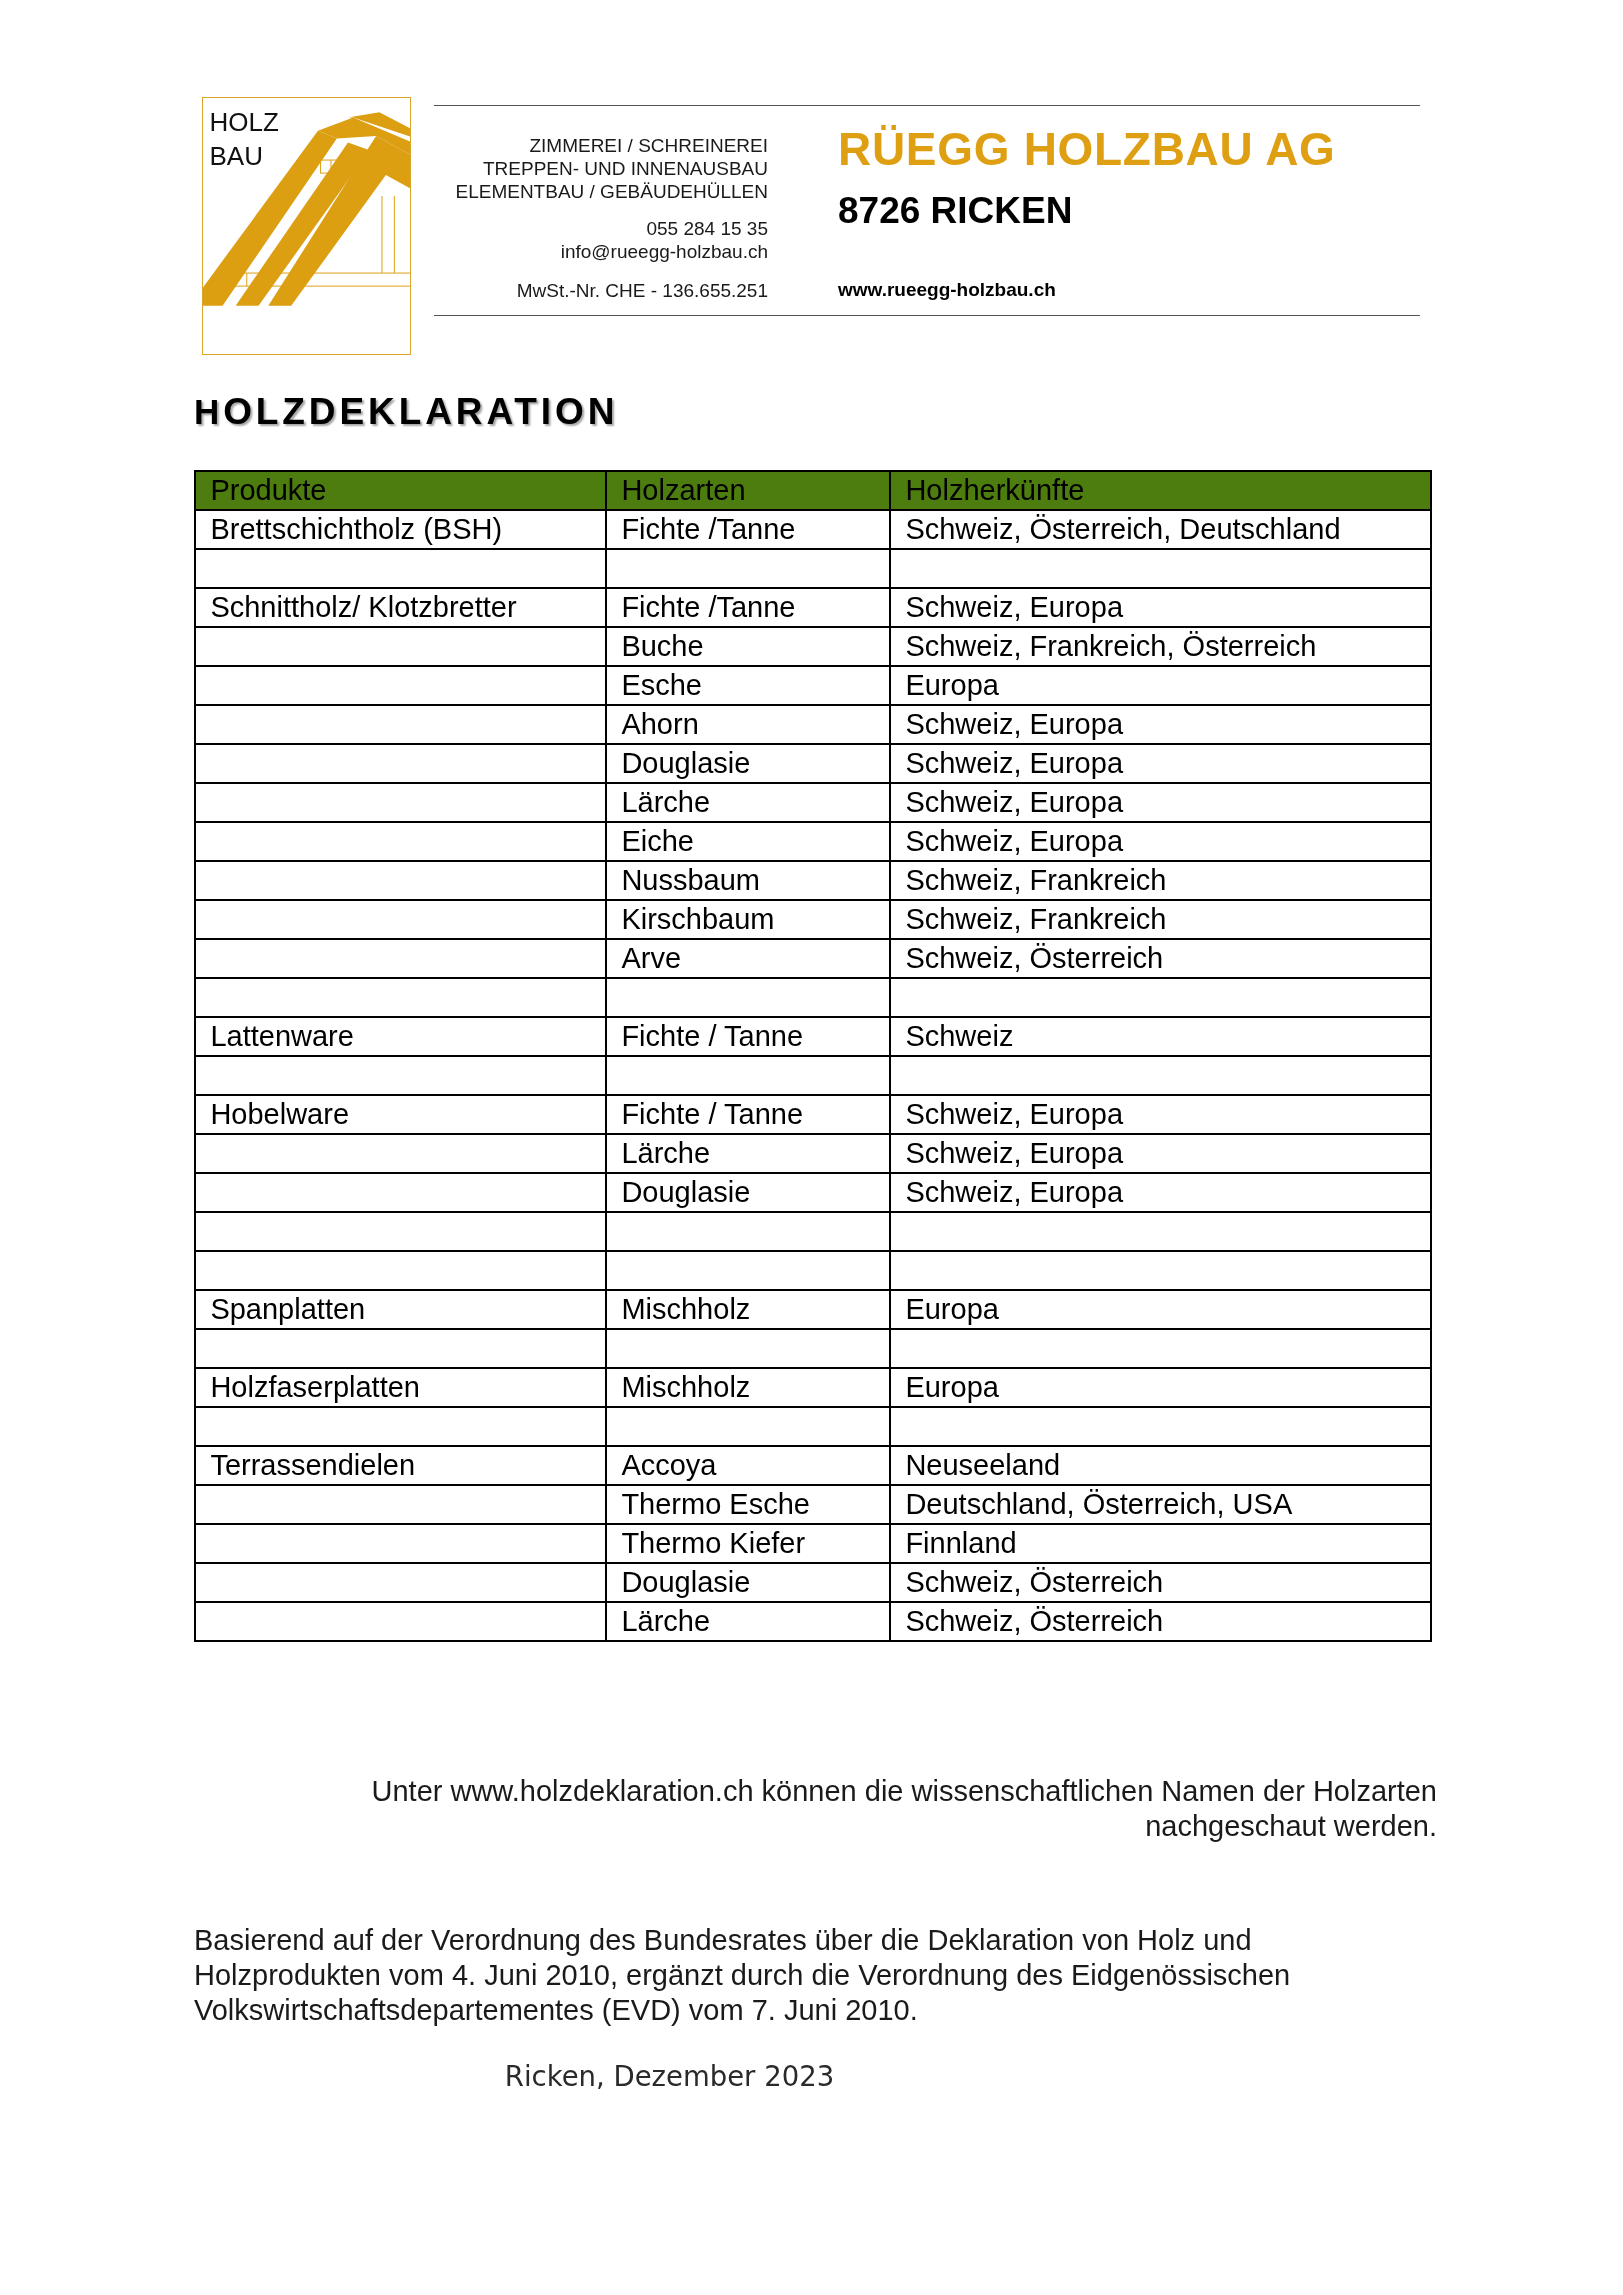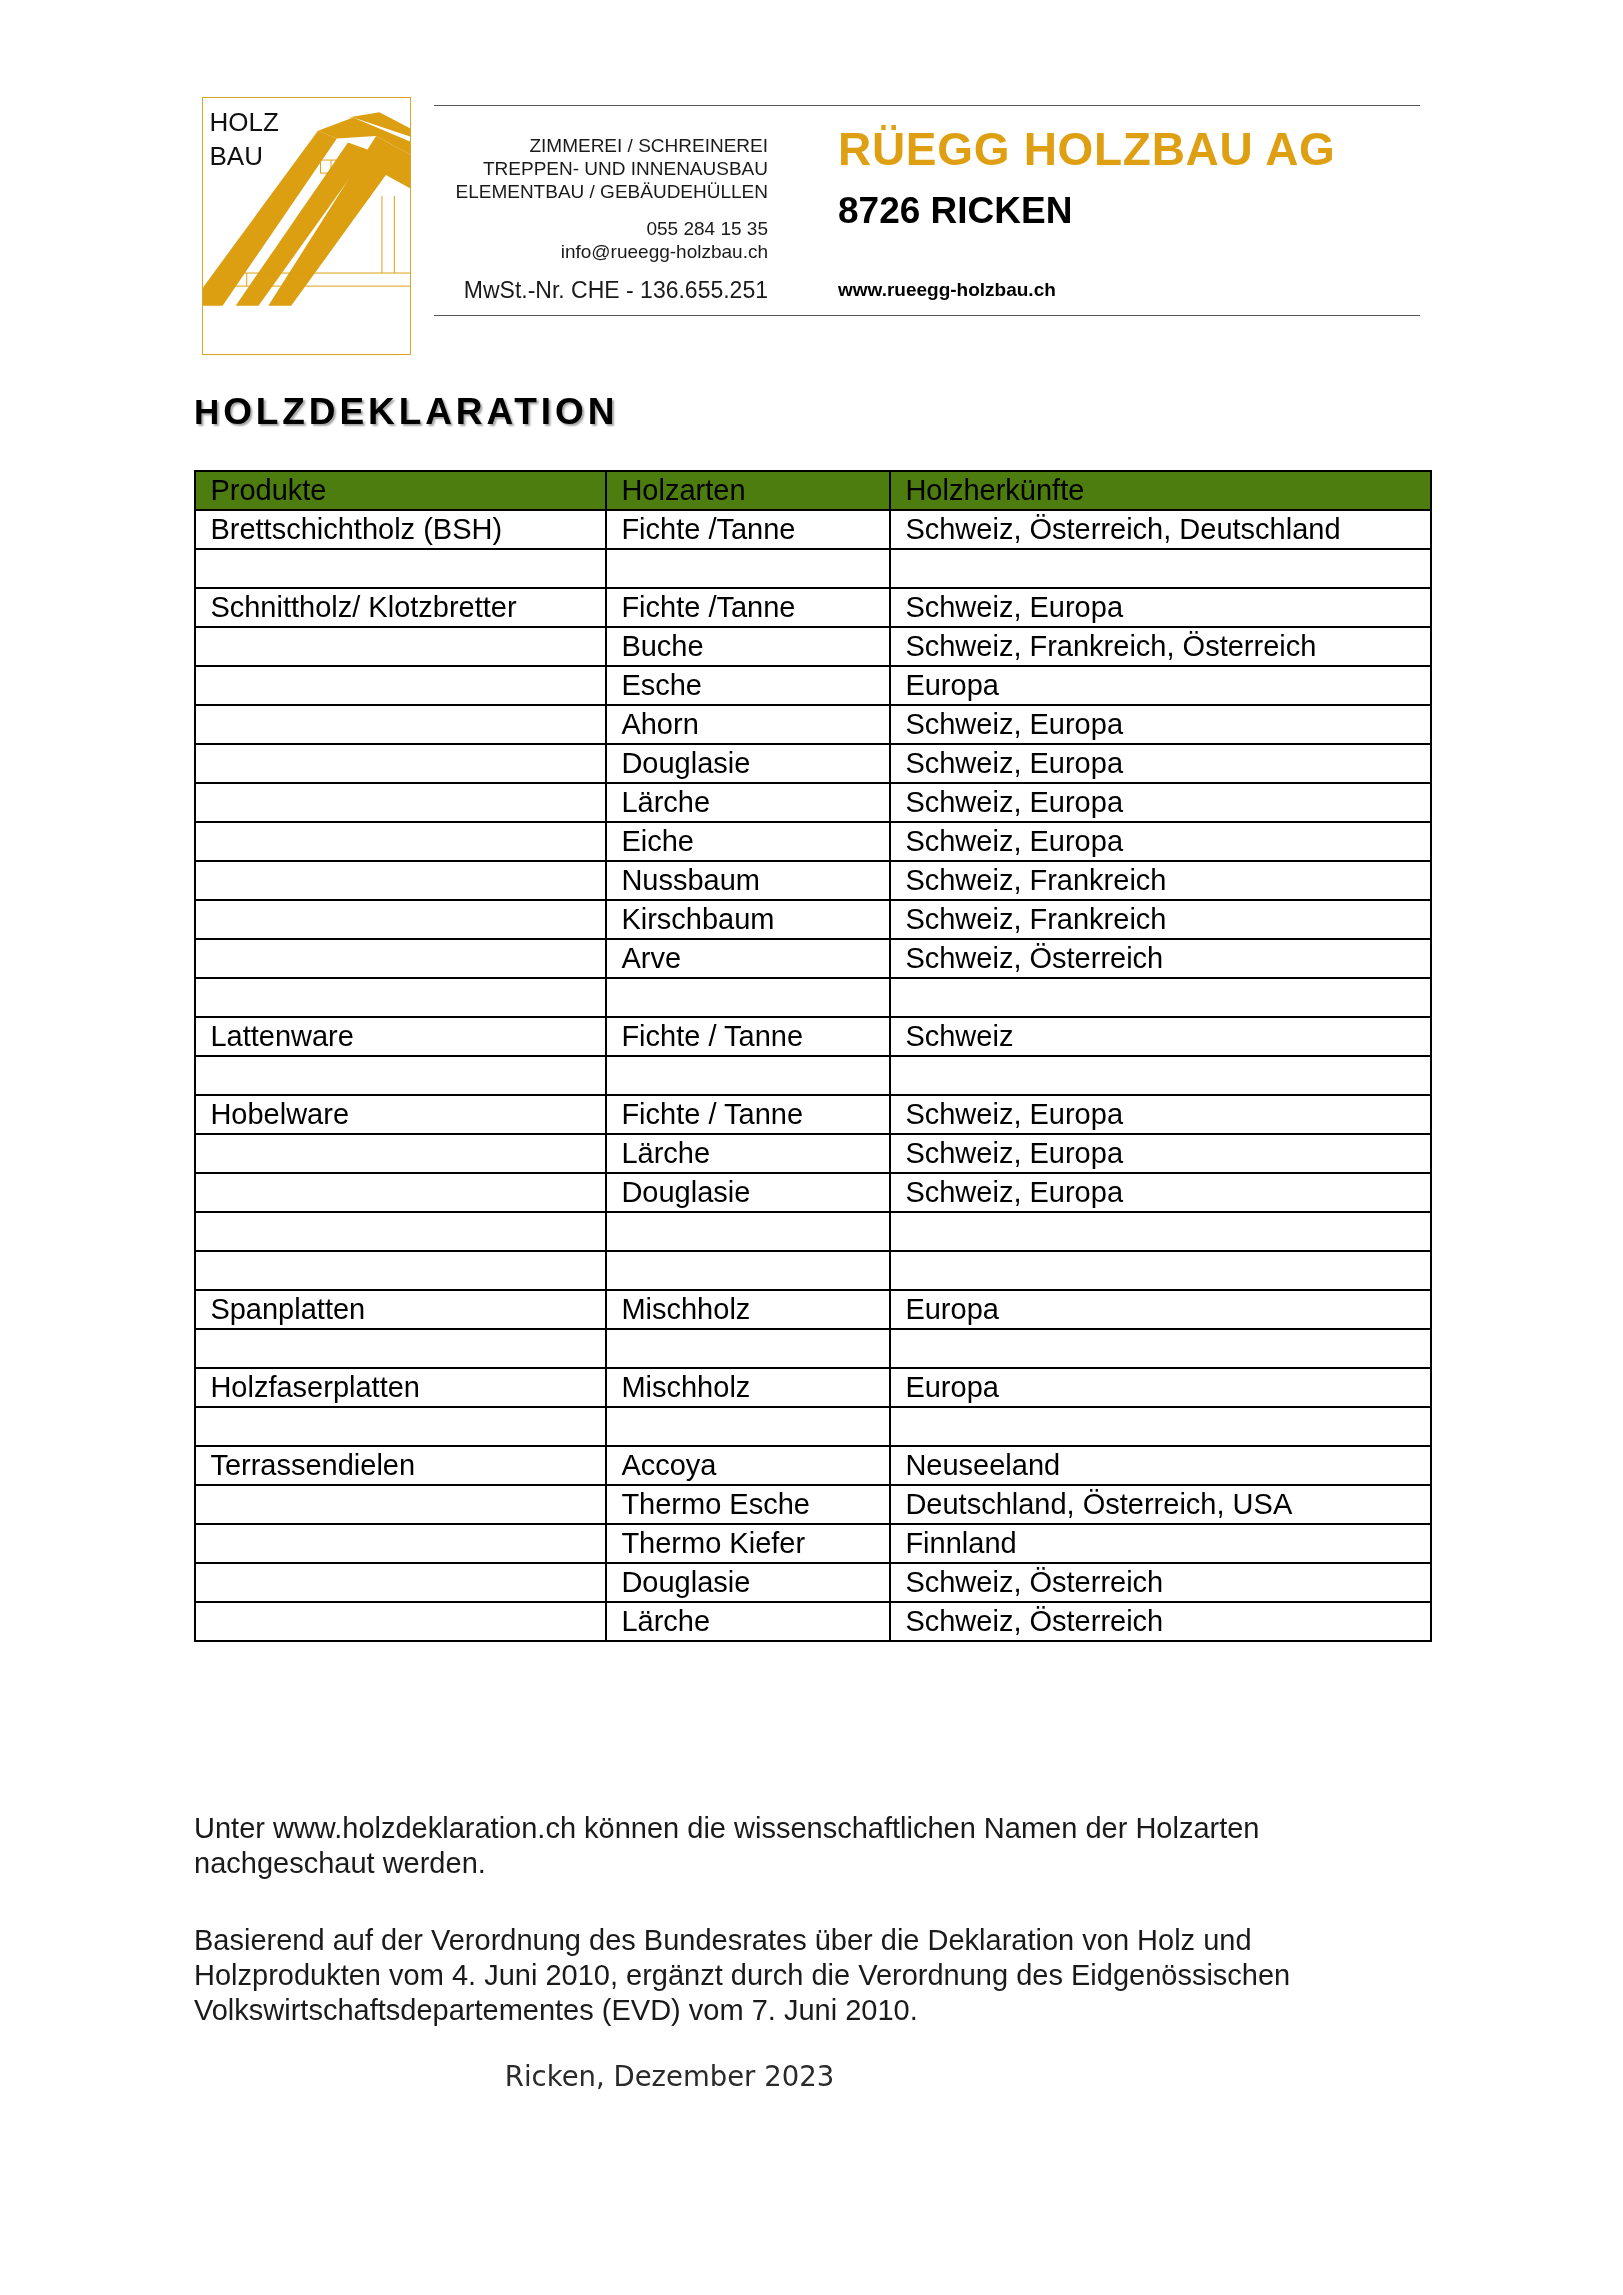--- a/index.html
+++ b/index.html
@@ -15,21 +15,21 @@
 
   .hline { position: absolute; height: 1.3px; background: #555; }
   .hline.top { left: 434px; top: 105px; width: 986px; }
   .hline.bottom { left: 434px; top: 315px; width: 986px; }
 
   .services { position: absolute; right: 855px; top: 134px; text-align: right;
               font-size: 19px; line-height: 23px; color: #1a1a1a; }
   .contact { position: absolute; right: 855px; top: 217px; text-align: right;
              font-size: 19px; line-height: 23px; color: #1a1a1a; }
   .vat { position: absolute; right: 855px; top: 279px; text-align: right;
-         font-size: 23px; line-height: 23px; color: #1a1a1a; }
+         font-size: 19px; line-height: 23px; color: #1a1a1a; }
 
   .company { position: absolute; left: 838px; top: 123px; font-size: 46px; font-weight: bold;
              color: #df9f12; letter-spacing: 0.7px; line-height: 52px; white-space: nowrap; }
   .city { position: absolute; left: 838px; top: 188px; font-size: 37px; font-weight: bold;
           color: #000; line-height: 46px; }
   .web { position: absolute; left: 838px; top: 278px; font-size: 19px; font-weight: bold;
          color: #000; line-height: 23px; }
 
   
   .doc-title { position: absolute; left: 194px; top: 391px; font-weight: bold; color: #000;
@@ -43,21 +43,21 @@
   .decl-table th, .decl-table td { border: 2px solid #000; height: 37px; padding: 0 0 0 14.4px;
         font-size: 29px; font-weight: normal; text-align: left; vertical-align: middle;
         white-space: nowrap; overflow: hidden; }
   .decl-table thead th { background: #4d7c0f; }
   .decl-table col.c1 { width: 411px; }
   .decl-table col.c2 { width: 284px; }
   .decl-table col.c3 { width: 541px; }
 
   
   .note { position: absolute; left: 194px; width: 1243px; font-size: 29px; line-height: 35px; color: #1a1a1a; }
-  .note.n1 { top: 1811px; }
+  .note.n1 { top: 1774px; text-align: right; }
   .note.n2 { top: 1923px; }
   .place-date { position: absolute; left: 0; width: 1339px; text-align: center; top: 2060px;
                 font-size: 27.5px; color: #2a2a2a; font-family: "DejaVu Sans", sans-serif; }
 </style>
 </head>
 <body>
 
 <div class="logo">
   <svg width="209" height="209" viewBox="0 0 320 320">
     <g fill="#dc9f12">

